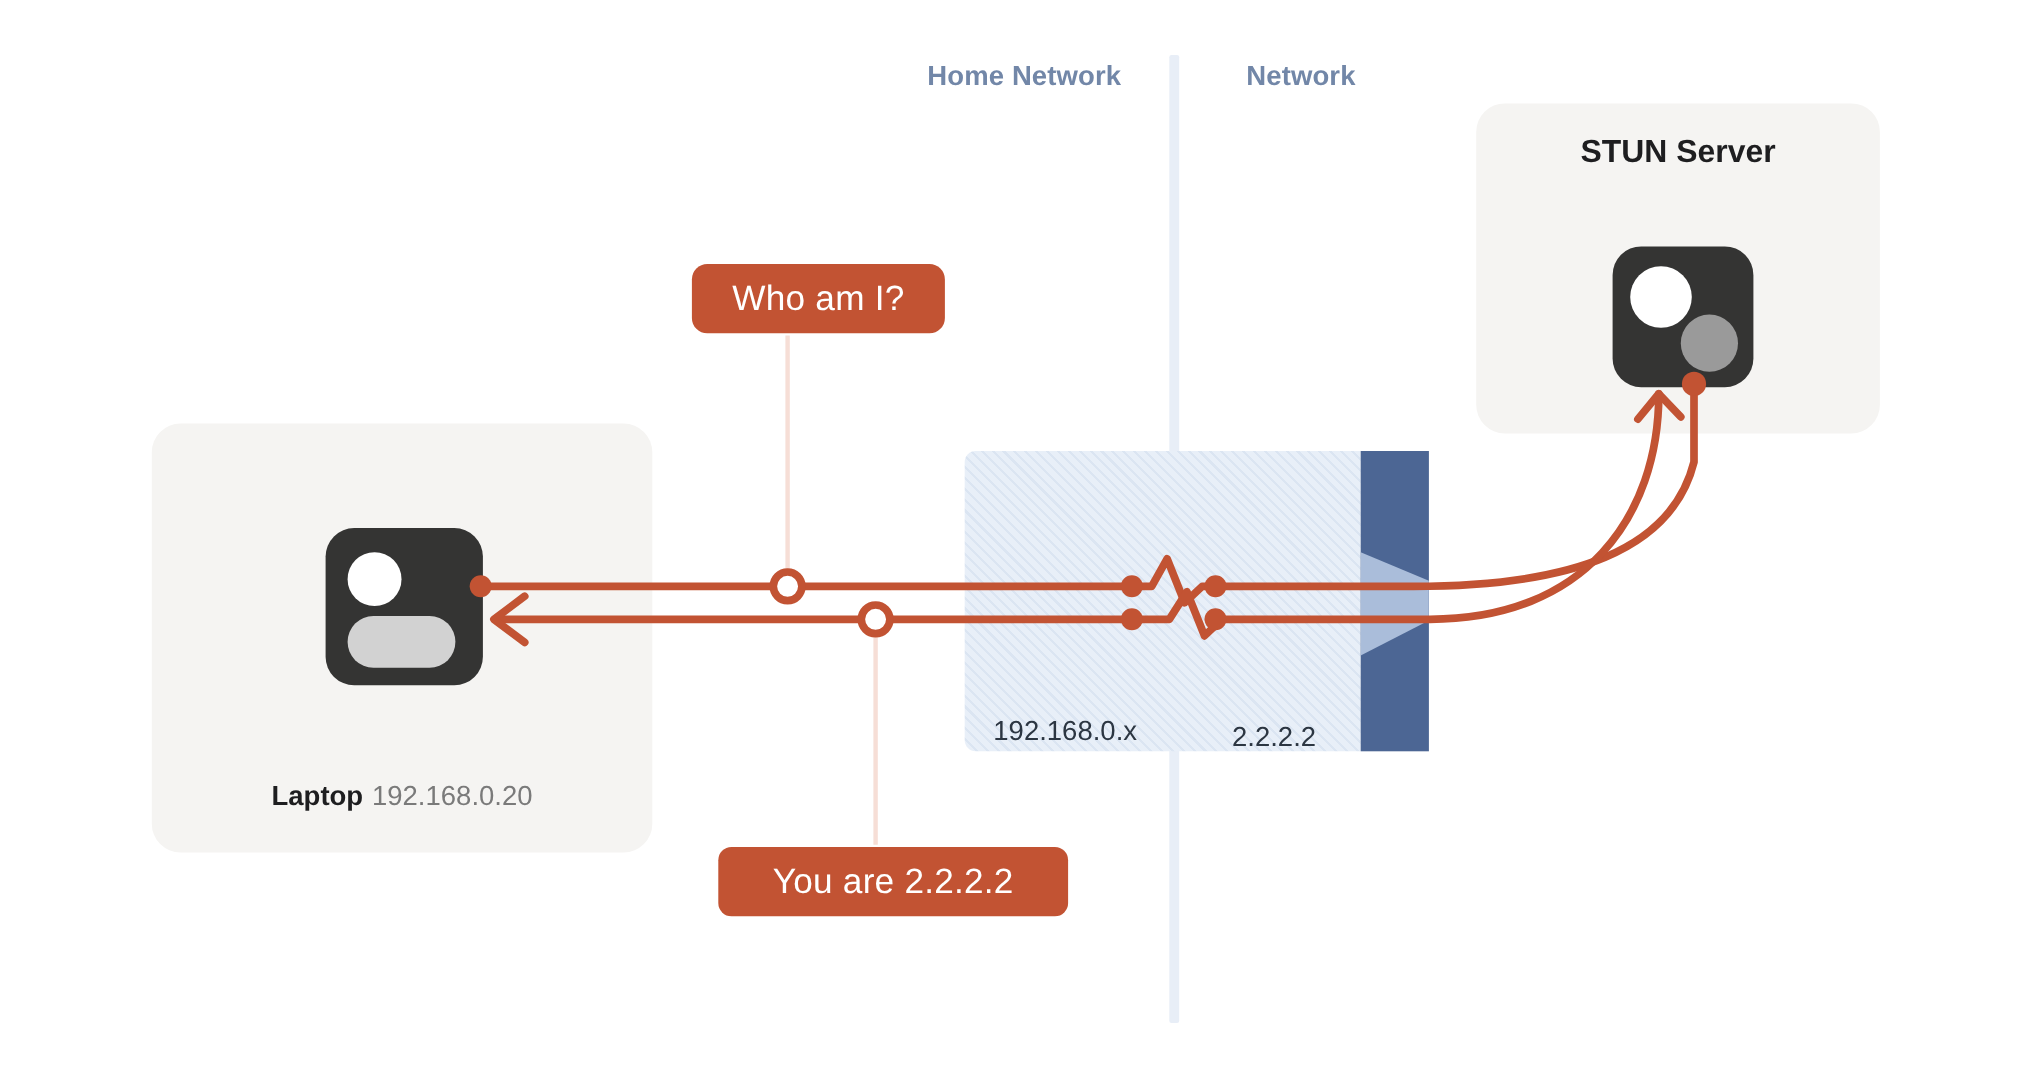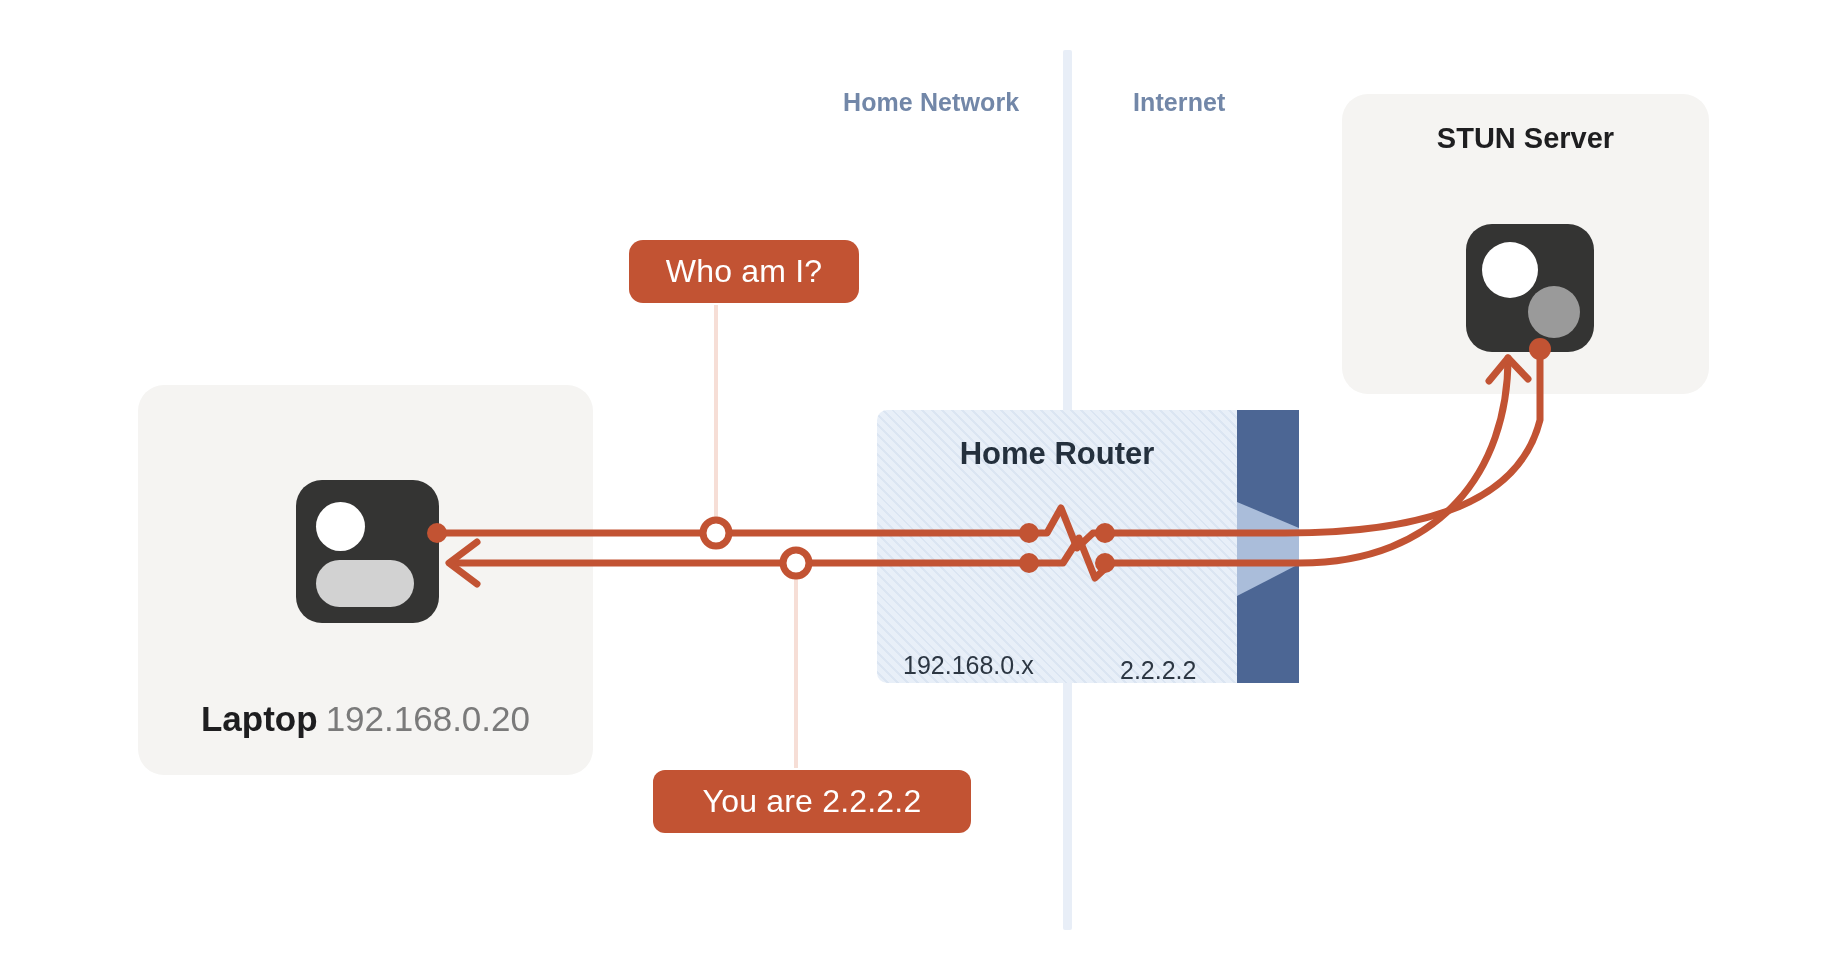--- a/index.html
+++ b/index.html
@@ -29,21 +29,20 @@
     background: #e8eef7;
     border-radius: 2px;
   }
   .zone-label {
     position: absolute;
     font-size: 25px;
     font-weight: 700;
     color: #7287a8;
     letter-spacing: 0.1px;
     white-space: nowrap;
-    margin-top: 33px;
   }
   .zone-label.home { left: 843px; top: 55px; }
   .zone-label.net  { left: 1133px; top: 55px; }
 
   
   .card {
     position: absolute;
     background: #f5f4f2;
     border-radius: 26px;
   }
@@ -60,21 +59,21 @@
     white-space: nowrap;
   }
   #stun-card .card-title { top: 28px; }
 
   
   .card-footer {
     position: absolute;
     width: 100%;
     text-align: center;
     bottom: 36px;
-    font-size: 35px;
+    font-size: 25px;
     white-space: nowrap;
   }
   .card-footer .nm { font-weight: 700; color: #1e1e20; }
   .card-footer .ip { font-weight: 400; color: #7a7a7a; margin-left: 8px; }
 
   
   .device-glyph {
     position: absolute;
     background: #343433;
     border-radius: 26px;
@@ -180,24 +179,23 @@
   #pill-who { left: 629px; top: 240px; width: 230px; height: 63px; }
   #pill-you { left: 653px; top: 770px; width: 318px; height: 63px; border-radius: 12px; }
 </style>
 </head>
 <body>
 
 <div id="stage">
 
   <div class="zone-divider"></div>
   <div class="zone-label home">Home Network</div>
-  <div class="zone-label net">Internet</div>
+  <div class="zone-label net">Network</div>
 
   <div id="router-box"></div>
-  <div id="router-title">Home Router</div>
 
   <div id="firewall-bar">
     <svg id="firewall-hole" viewBox="0 0 62 273" preserveAspectRatio="none">
       <polygon points="0,92 62,118 62,154 0,186" fill="#aabdda"></polygon>
     </svg>
   </div>
 
   <div class="router-ip" id="router-ip-lan">192.168.0.x</div>
   <div class="router-ip" id="router-ip-wan">2.2.2.2</div>
 

